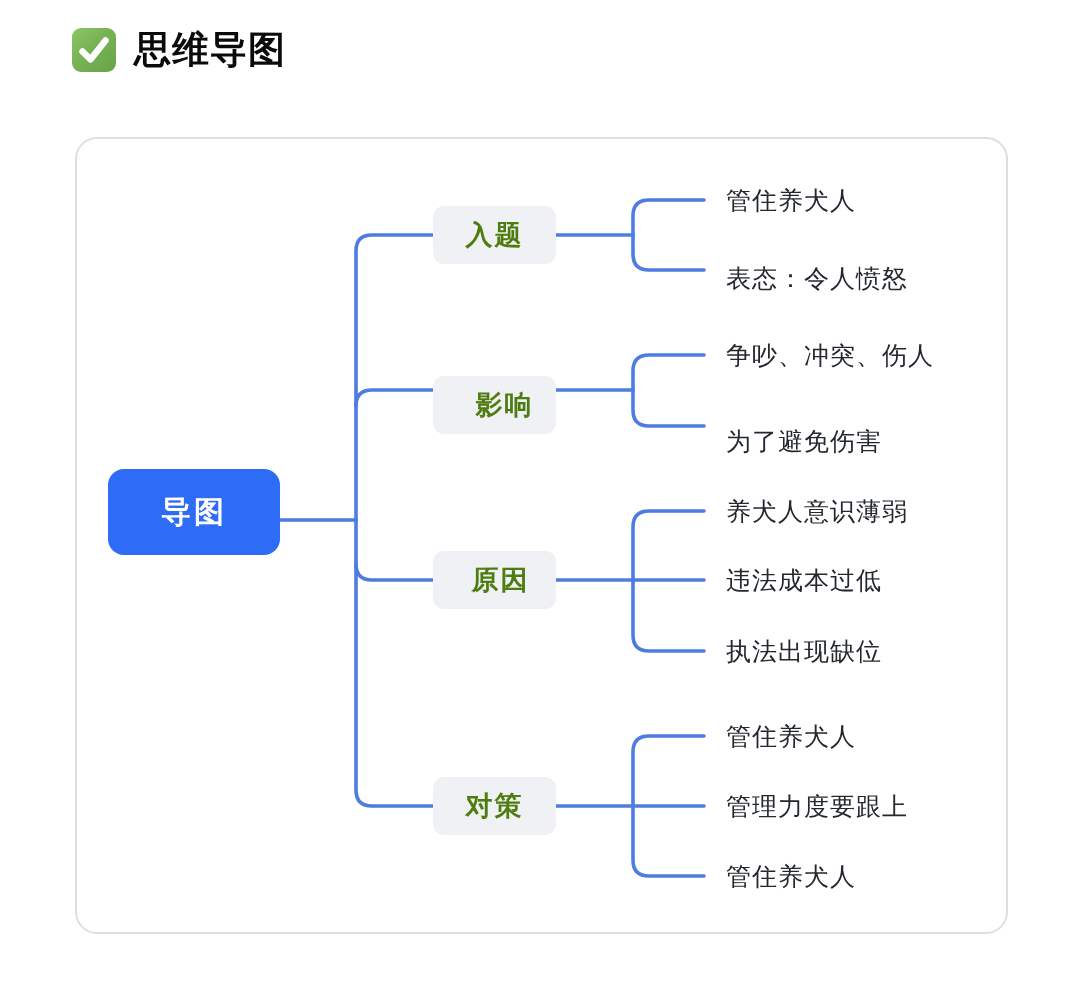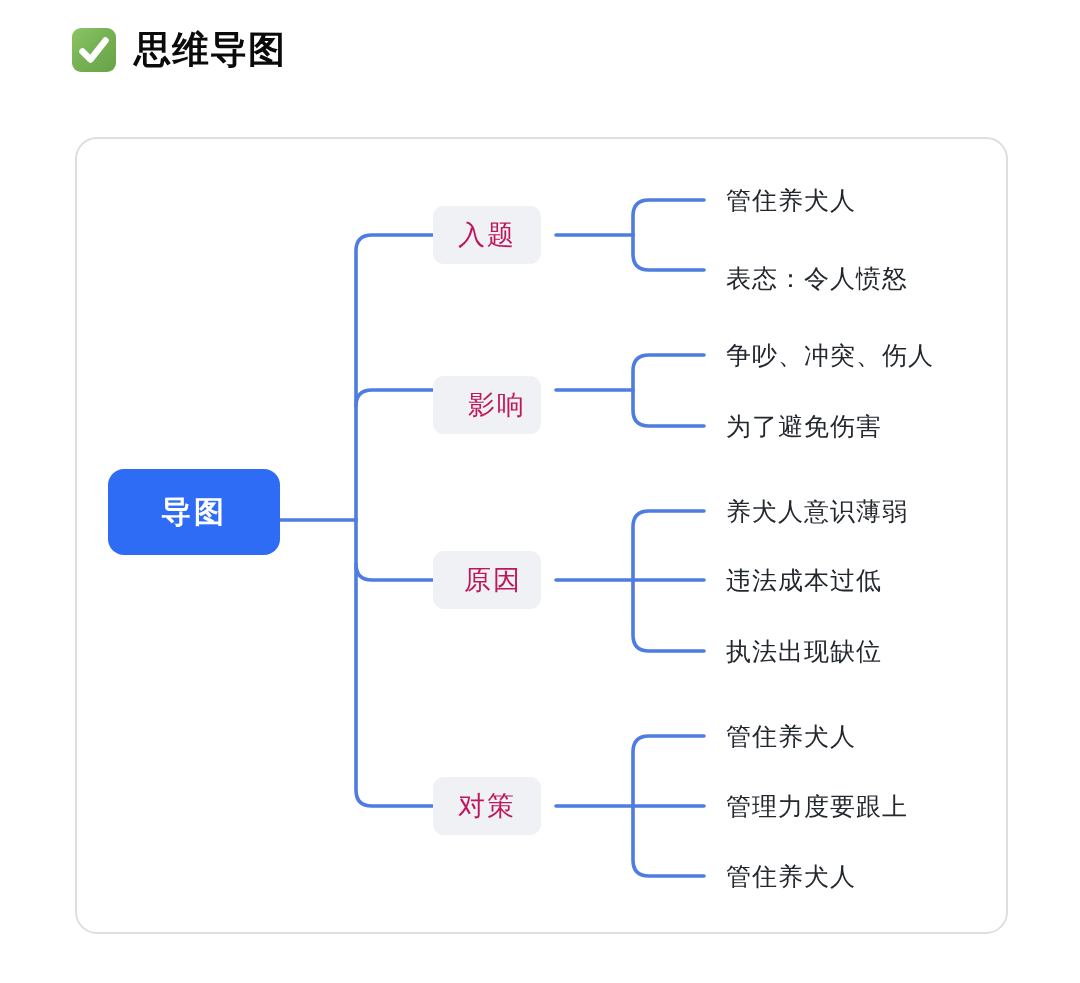--- a/index.html
+++ b/index.html
@@ -64,26 +64,26 @@
     color: #ffffff;
     font-size: 30px;
     font-weight: 600;
     letter-spacing: 3px;
     display: flex; align-items: center; justify-content: center;
     white-space: nowrap;
   }
   .branch-node {
     position: absolute;
     left: 433px;
-    width: 108px; height: 58px;
+    width: 123px; height: 58px;
     background: #f0f1f4;
     border-radius: 11px;
-    color: #be185d;
+    color: #4d7c0f;
     font-size: 27px;
-    font-weight: 400;
+    font-weight: 700;
     letter-spacing: 2px;
     display: flex; align-items: center; justify-content: center;
     white-space: nowrap;
   }
   .branch-ruti   { top: 206px; }
   .branch-yxiang { top: 376px; padding-left: 20px; }
   .branch-yyin   { top: 551px; padding-left: 12px; }
   .branch-duice  { top: 777px; }
 
   .leaf-item {
@@ -145,21 +145,21 @@
 
 <div class="branch-node branch-ruti">入题</div>
 <div class="branch-node branch-yxiang">影响</div>
 <div class="branch-node branch-yyin">原因</div>
 <div class="branch-node branch-duice">对策</div>
 
 <div class="leaf-item" style="top:183px">管住养犬人</div>
 <div class="leaf-item" style="top:261px">表态：令人愤怒</div>
 
 <div class="leaf-item" style="top:338px">争吵、冲突、伤人</div>
-<div class="leaf-item" style="top:409px">为了避免伤害</div>
+<div class="leaf-item" style="top:424px">为了避免伤害</div>
 
 <div class="leaf-item" style="top:494px">养犬人意识薄弱</div>
 <div class="leaf-item" style="top:563px">违法成本过低</div>
 <div class="leaf-item" style="top:634px">执法出现缺位</div>
 
 <div class="leaf-item" style="top:719px">管住养犬人</div>
 <div class="leaf-item" style="top:789px">管理力度要跟上</div>
 <div class="leaf-item" style="top:859px">管住养犬人</div>
 
 </body></html>

